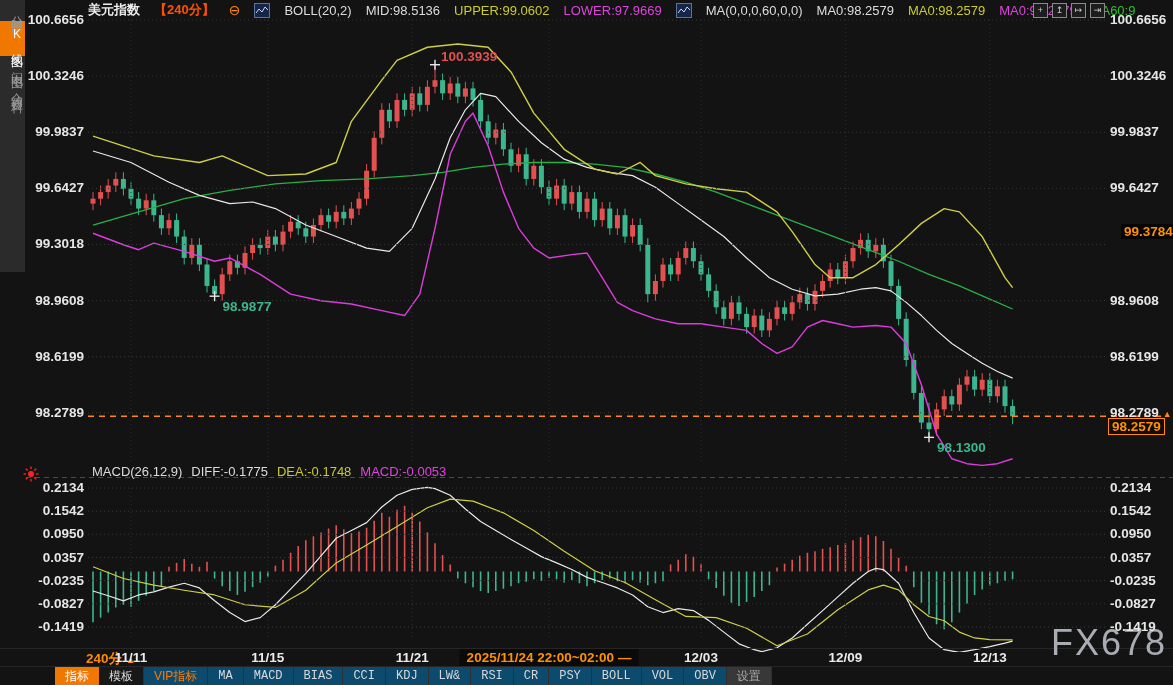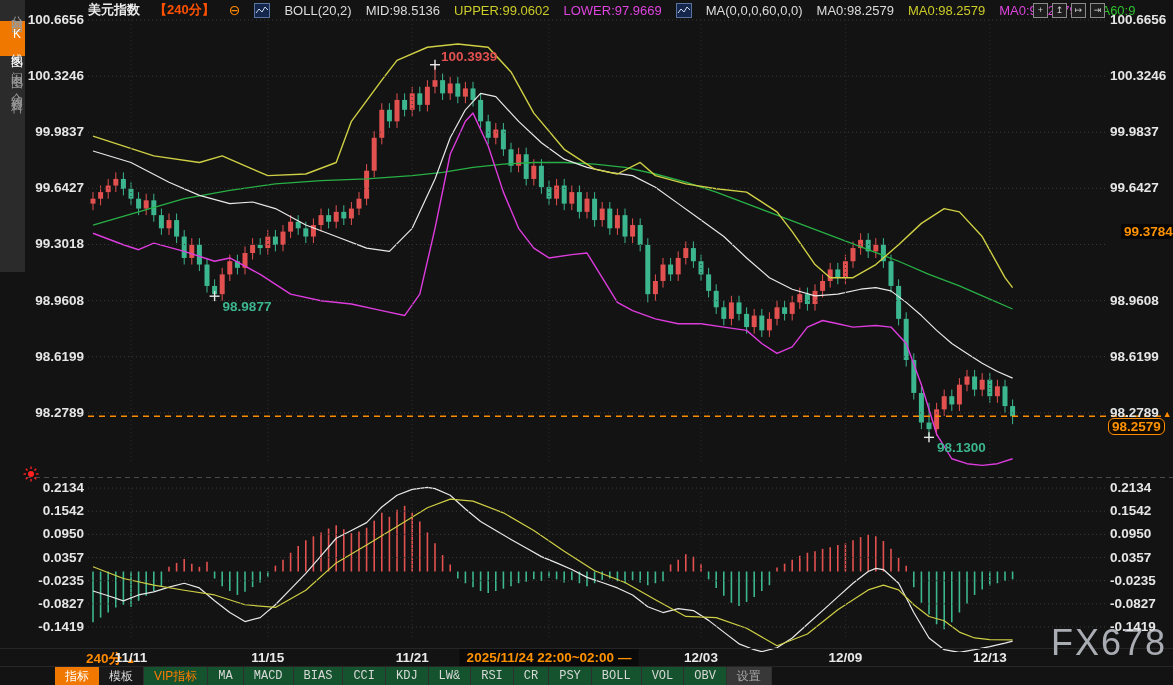--- a/index.html
+++ b/index.html
@@ -38,21 +38,21 @@
   
   .xaxis{position:absolute;left:0;top:649px;width:1009px;height:18px;z-index:4;font-size:13.5px;font-weight:700;}
   .xtick{position:absolute;top:1px;color:#eaeaea;transform:translateX(-50%);}
   .x-period{position:absolute;left:86px;top:1px;color:#ff8a00;}
   .x-period .arr{font-size:10px;}
   .x-highlight{position:absolute;top:0;transform:translateX(-50%);color:#ff9200;background:#0a0a0a;
     padding:1px 7px;font-weight:600;}
   
   .toolbar{position:absolute;left:55px;top:667px;height:18px;display:flex;z-index:5;font-size:12px;}
   .tab{display:flex;align-items:center;padding:0 10px;border-right:1px solid #2f2f2f;color:#d8d8d8;
-    background:#14532d;cursor:pointer;font-family:"Liberation Mono","DejaVu Sans Mono",monospace;}
+    background:#0c4a6e;cursor:pointer;font-family:"Liberation Mono","DejaVu Sans Mono",monospace;}
   .tab.cjk{font-family:"Liberation Sans","DejaVu Sans",sans-serif;}
   .tab.active{background:#f07800;color:#fff;border-right:none;}
   .tab.plain{background:#181818;}
   .tab.vip{color:#ff7a00;}
   .tab.settings{background:#383838;color:#aaa;}
   .watermark{position:absolute;right:6px;bottom:21px;font-size:36px;color:#a9adb3;letter-spacing:2px;
     z-index:2;font-family:"Liberation Sans","DejaVu Sans",sans-serif;}
 </style>
 </head>
 <body>
@@ -546,38 +546,44 @@
       <div class="ml" style="top: 549.541px;">0.0357</div>
       <div class="mr" style="top: 549.541px;">0.0357</div>
       <div class="ml" style="top: 572.688px;">-0.0235</div>
       <div class="mr" style="top: 572.688px;">-0.0235</div>
       <div class="ml" style="top: 595.836px;">-0.0827</div>
       <div class="mr" style="top: 595.836px;">-0.0827</div>
       <div class="ml" style="top: 618.983px;">-0.1419</div>
       <div class="mr" style="top: 618.983px;">-0.1419</div>
     </div>
 
-  <div class="cur-badge" id="curBadge" style="top: 418.307px; border-radius: 6px;">98.2579</div>
+  <div class="cur-badge" id="curBadge" style="top: 418.307px;">98.2579</div>
 
   <div class="alert-icon">
     <svg width="16" height="16">
       <circle cx="8" cy="8" r="3" fill="#ff2020"></circle>
       <g stroke="#ff2020" stroke-width="1.4">
         <line x1="8" y1="0.5" x2="8" y2="3"></line>
           <line x1="8" y1="13" x2="8" y2="15.5"></line>
         <line x1="0.5" y1="8" x2="3" y2="8"></line>
           <line x1="13" y1="8" x2="15.5" y2="8"></line>
         <line x1="2.8" y1="2.8" x2="4.6" y2="4.6"></line>
           <line x1="11.4" y1="11.4" x2="13.2" y2="13.2"></line>
         <line x1="13.2" y1="2.8" x2="11.4" y2="4.6"></line>
           <line x1="4.6" y1="11.4" x2="2.8" y2="13.2"></line>
       </g>
     </svg>
   </div>
 
+  <div class="macd-legend">
+    <span class="t-w">MACD(26,12,9)</span>
+    <span class="t-w">DIFF:-0.1775</span>
+    <span class="t-y">DEA:-0.1748</span>
+    <span class="t-m">MACD:-0.0053</span>
+  </div>
 
   <div class="xaxis" id="xaxis">
     <span class="x-period">
       <span>240分</span> <span class="arr">▲</span>
     </span>
     <span class="x-highlight" id="xhl" style="left: 549px;">2025/11/24 22:00~02:00 —</span>
   <span class="xtick" style="left: 131px;">11/11</span>
       <span class="xtick" style="left: 267.8px;">11/15</span>
       <span class="xtick" style="left: 412.2px;">11/21</span>
       <span class="xtick" style="left: 701px;">12/03</span>

